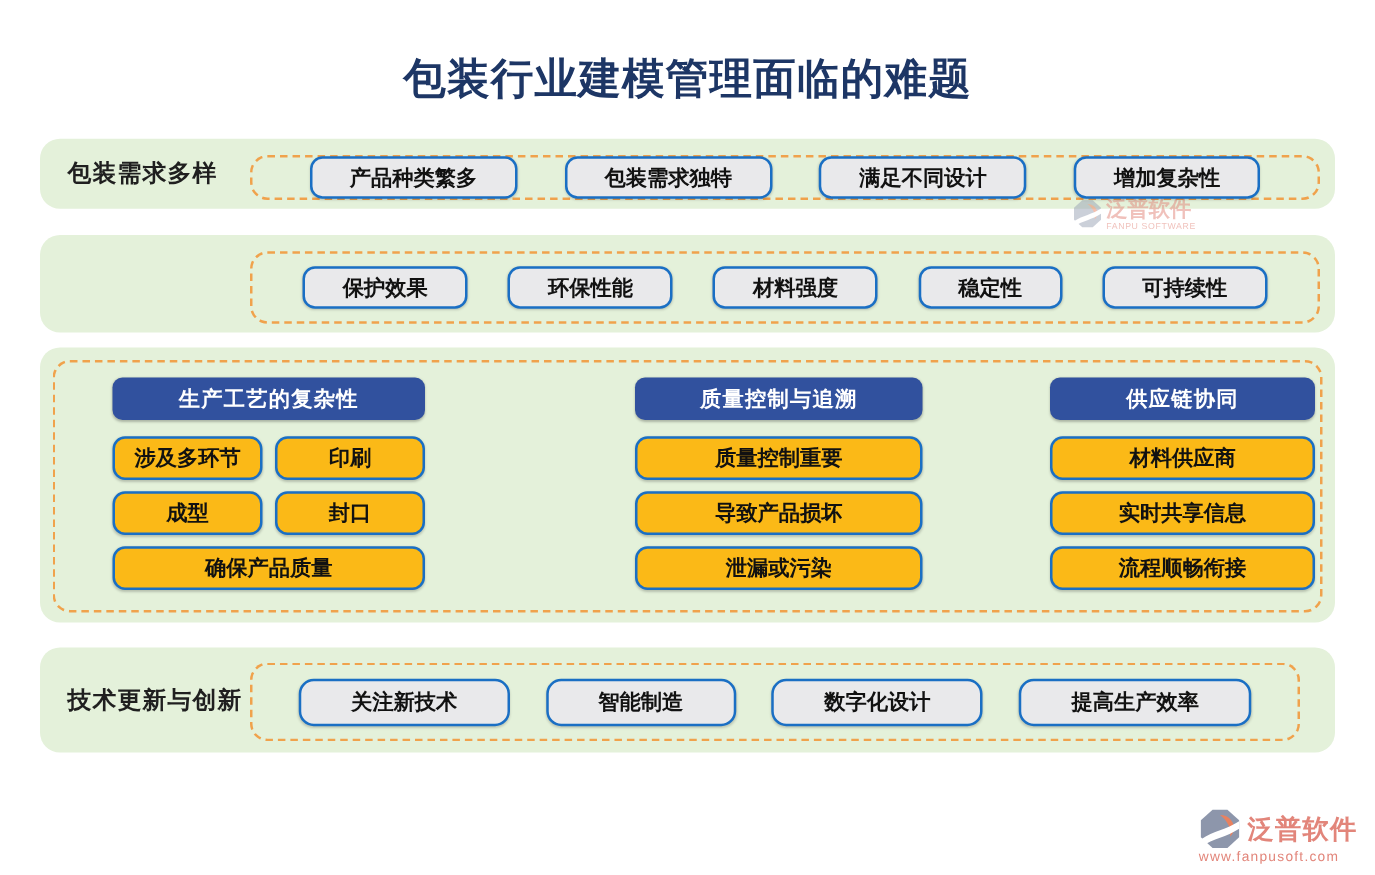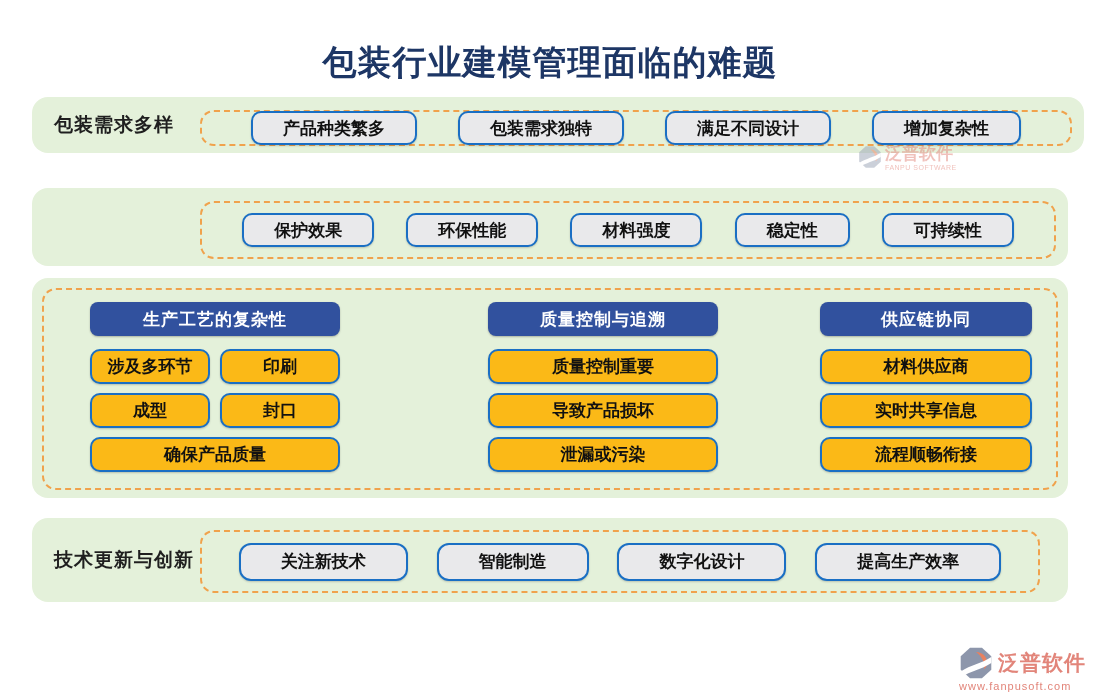--- a/index.html
+++ b/index.html
@@ -4,21 +4,21 @@
 <style>
   html,body{margin:0;padding:0;background:#ffffff;}
   body{width:1100px;height:700px;position:relative;overflow:hidden;
        font-family:"Liberation Sans","DejaVu Sans",sans-serif;}
   .canvas{position:absolute;inset:0;}
 
   .page-title{position:absolute;top:40px;left:0;width:100%;text-align:center;
     font-size:34px;font-weight:900;color:#1d3665;letter-spacing:1px;margin:0;}
 
   .band{position:absolute;left:32px;width:1036px;background:#e4f1da;border-radius:16px;}
-  .band1{top:97px;height:56px;padding-left:16px;}
+  .band1{top:111px;height:56px;}
   .band2{top:188px;height:78px;}
   .band3{top:278px;height:220px;}
   .band4{top:518px;height:84px;}
 
   .band-label{position:absolute;left:22px;top:50%;transform:translateY(-50%);
     font-size:19px;font-weight:bold;color:#1f1f1f;letter-spacing:1px;white-space:nowrap;}
 
   .dash{position:absolute;border:2px dashed #f0a24c;border-radius:14px;}
   .dash-row{left:168px;right:12px;top:13px;bottom:7px;
     display:flex;align-items:center;justify-content:space-evenly;padding:0 8px;}
@@ -28,22 +28,22 @@
 
   .pill{display:flex;align-items:center;justify-content:center;box-sizing:border-box;
     border:2px solid #1a6fc4;border-radius:10px;font-size:17px;font-weight:bold;
     color:#111;white-space:nowrap;position:relative;z-index:3;}
   .gray{background:#e9e9eb;height:34px;padding:0 30px;box-shadow:0 1px 2px rgba(0,0,0,.18);}
   .band4 .gray{height:38px;padding:0 40px;border-radius:12px;}
   .yellow{background:#fbb917;height:35px;box-shadow:0 1px 2px rgba(0,0,0,.2);}
 
   .col{position:absolute;top:24px;display:flex;flex-direction:column;gap:9px;}
   .col1{left:58px;width:250px;text-align:center;}
-  .col2{left:456px;width:230px;text-align:right;}
-  .col3{left:788px;width:212px;}
+  .col2{left:476px;width:230px;text-align:right;}
+  .col3{left:808px;width:212px;}
   .col-header{height:34px;margin-bottom:4px;background:#31519e;border-radius:8px;
     color:#ffffff;font-size:17px;font-weight:bold;display:flex;align-items:center;
     justify-content:center;letter-spacing:1px;box-shadow:0 1px 2px rgba(0,0,0,.25);}
   .duo{display:flex;gap:10px;}
   .duo .pill{flex:1;}
 
   .watermark{position:absolute;left:826px;top:48px;width:150px;opacity:.5;z-index:2;
     display:flex;align-items:flex-start;gap:3px;color:#e2857a;}
   .watermark .wm-brand{font-size:17px;font-weight:bold;line-height:1.1;}
   .watermark .wm-sub{font-size:7px;letter-spacing:.5px;}

